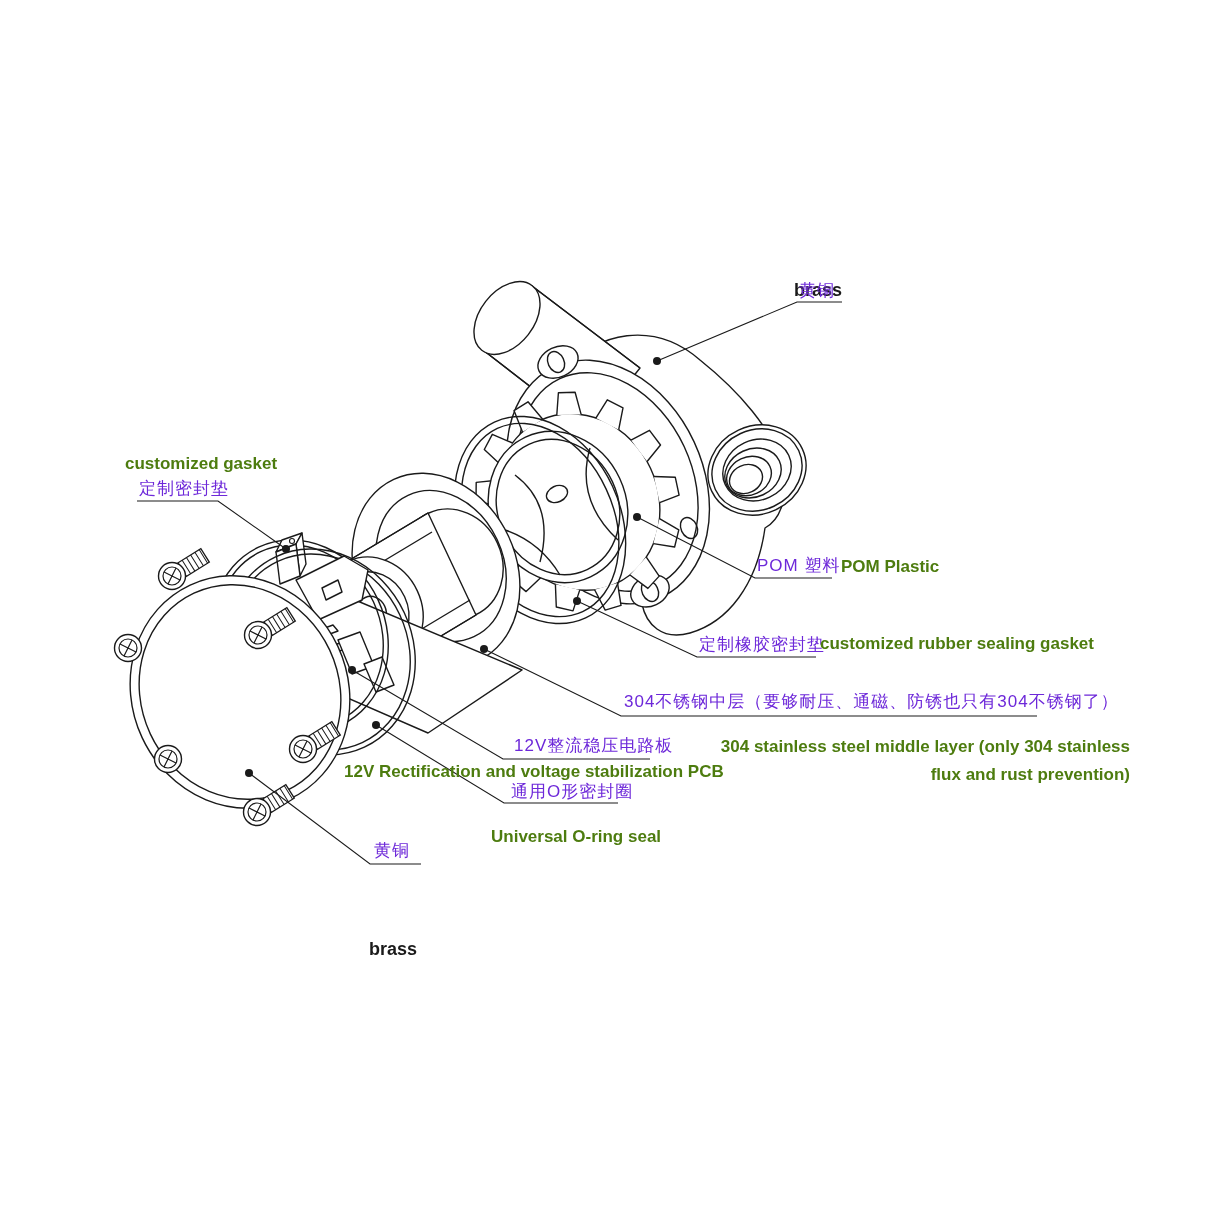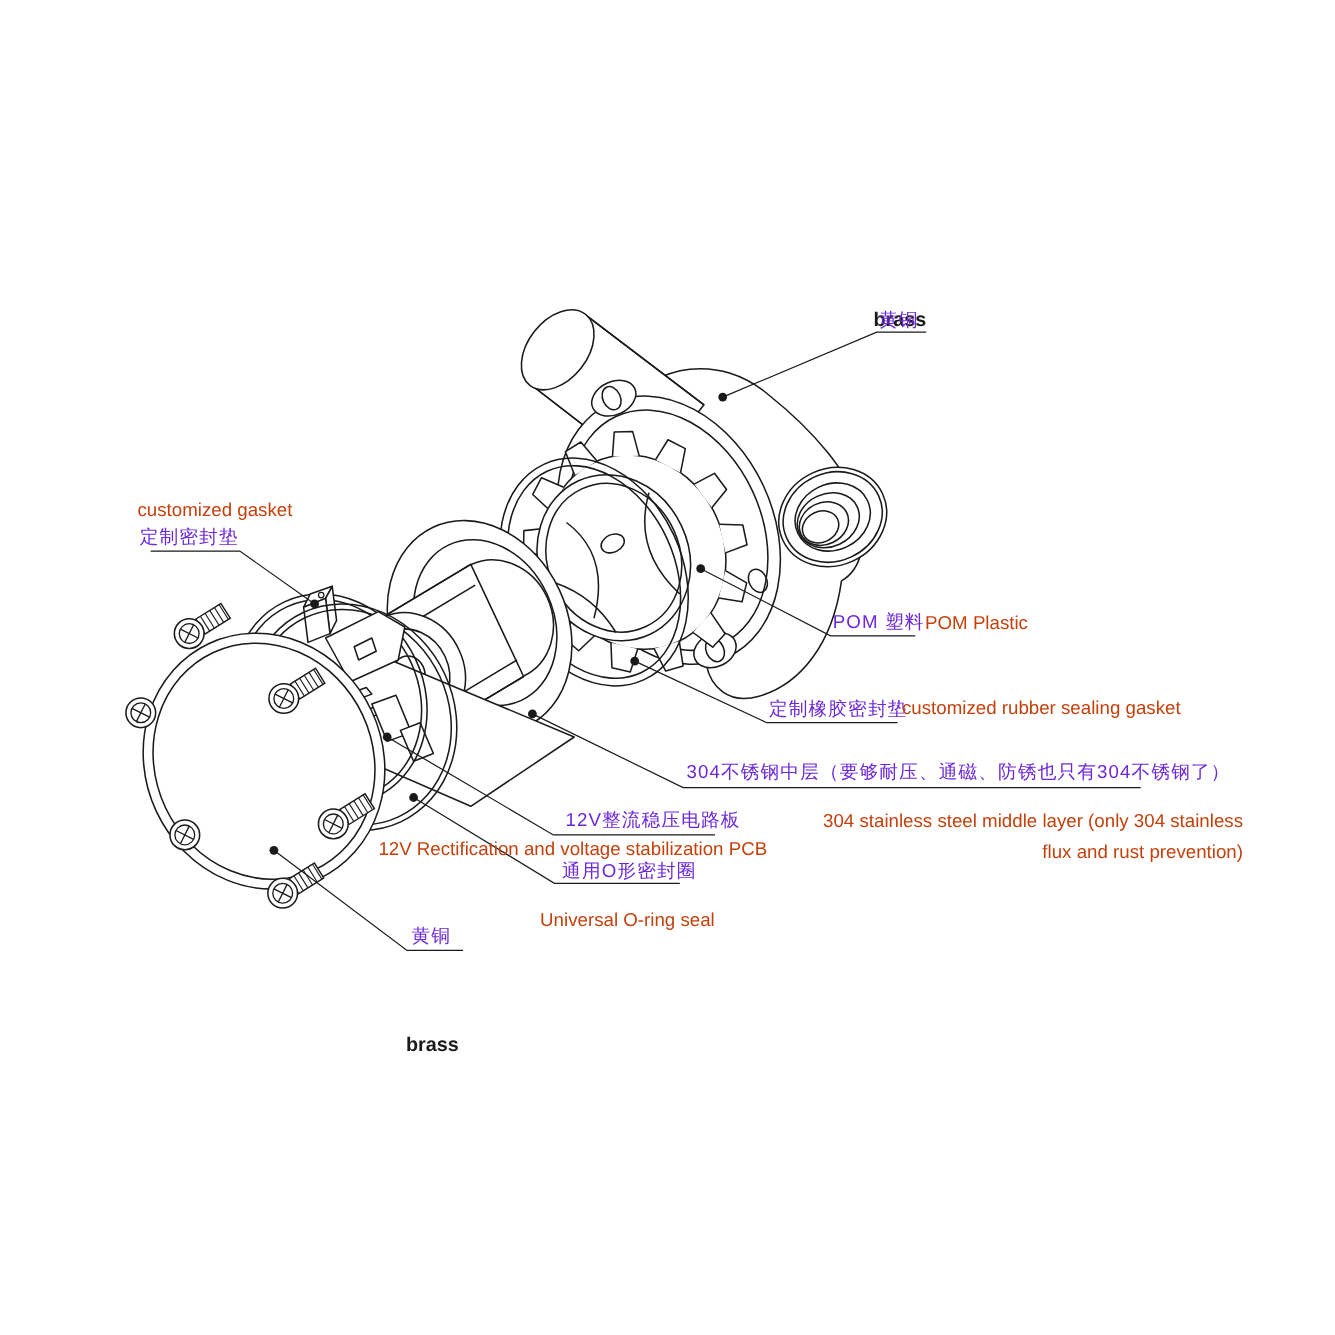--- a/index.html
+++ b/index.html
@@ -1,20 +1,20 @@
 <!DOCTYPE html>
 <html><head>
 <meta charset="utf-8">
 <style>
   html,body{margin:0;padding:0;background:#fff;}
   .canvas{position:relative;width:1214px;height:1214px;background:#ffffff;overflow:hidden;
           font-family:"Liberation Sans",sans-serif;color:#1a1a1a;}
   .canvas svg{position:absolute;left:0;top:0;}
   .lbl{position:absolute;white-space:nowrap;line-height:1.2;}
-  .en{font-weight:normal;font-size:17px;color:#c2410c;}
+  .en{font-weight:bold;font-size:17px;color:#4d7c0f;}
   .en-lg{font-weight:bold;font-size:18px;color:#1a1a1a;margin-top:40px;}
   .zh{font-weight:normal;font-size:17px;color:#6d28d9;letter-spacing:1px;}
   .para{white-space:normal;width:424px;line-height:28px;text-align:right;}
   svg .part{fill:#ffffff;stroke:#1a1a1a;stroke-width:1.4;stroke-linejoin:round;}
   svg .wire{fill:none;stroke:#1a1a1a;stroke-width:1.4;stroke-linejoin:round;}
   svg .thin{fill:none;stroke:#1a1a1a;stroke-width:1.1;}
   svg .leader{fill:none;stroke:#1a1a1a;stroke-width:1.1;}
   svg .dot{fill:#1a1a1a;stroke:none;}
 </style>
 </head>
@@ -165,21 +165,21 @@
     <circle class="dot" cx="376" cy="725" r="4"></circle>
     <path class="leader" d="M 249,773 L 370,864 L 421,864"></path>
     <circle class="dot" cx="249" cy="773" r="4"></circle>
   </g>
 </svg>
 
 <div class="lbl en-lg" style="left:794px;top:240px;">brass</div>
 <div class="lbl zh" style="left:799px;top:281px;">黄铜</div>
 
 <div class="lbl en" style="left:125px;top:454px;">customized gasket</div>
-<div class="lbl zh" style="left:127px;top:479px;">定制密封垫</div>
+<div class="lbl zh" style="left:139px;top:479px;">定制密封垫</div>
 
 <div class="lbl zh" style="left:757px;top:556px;">POM 塑料</div>
 <div class="lbl en" style="left:841px;top:557px;">POM Plastic</div>
 
 <div class="lbl zh" style="left:699px;top:635px;">定制橡胶密封垫</div>
 <div class="lbl en" style="left:820px;top:634px;">customized rubber sealing gasket</div>
 
 <div class="lbl zh" style="left:624px;top:692px;">304不锈钢中层（要够耐压、通磁、防锈也只有304不锈钢了）</div>
 <div class="lbl en para" style="left:706px;top:733px;">
   <div>304 stainless steel middle layer (only 304 stainless</div>

